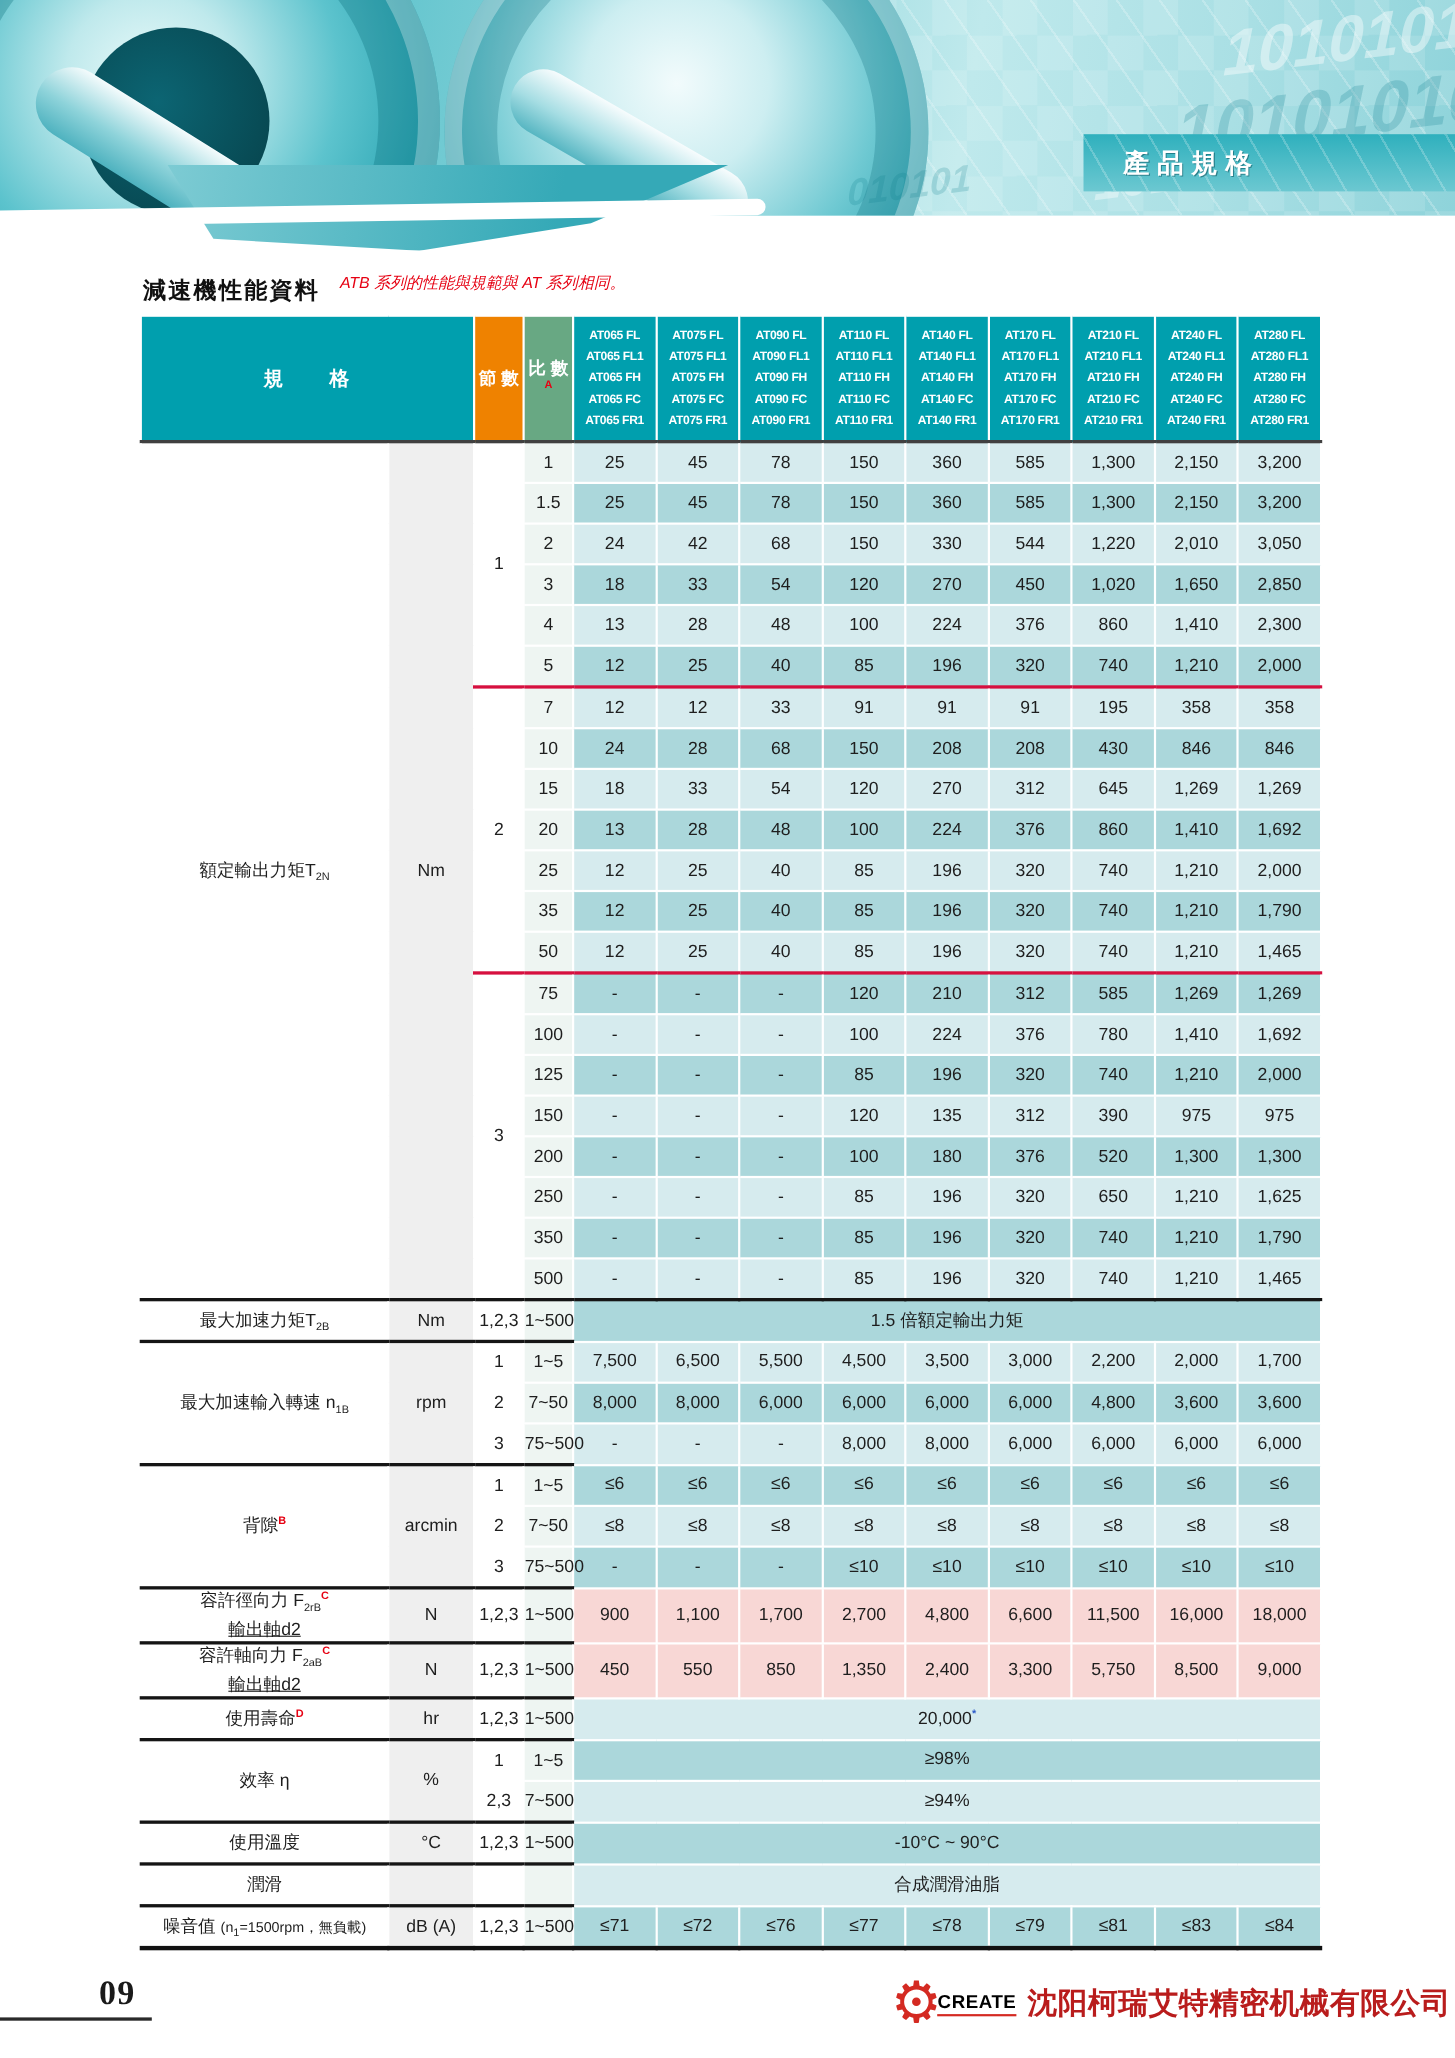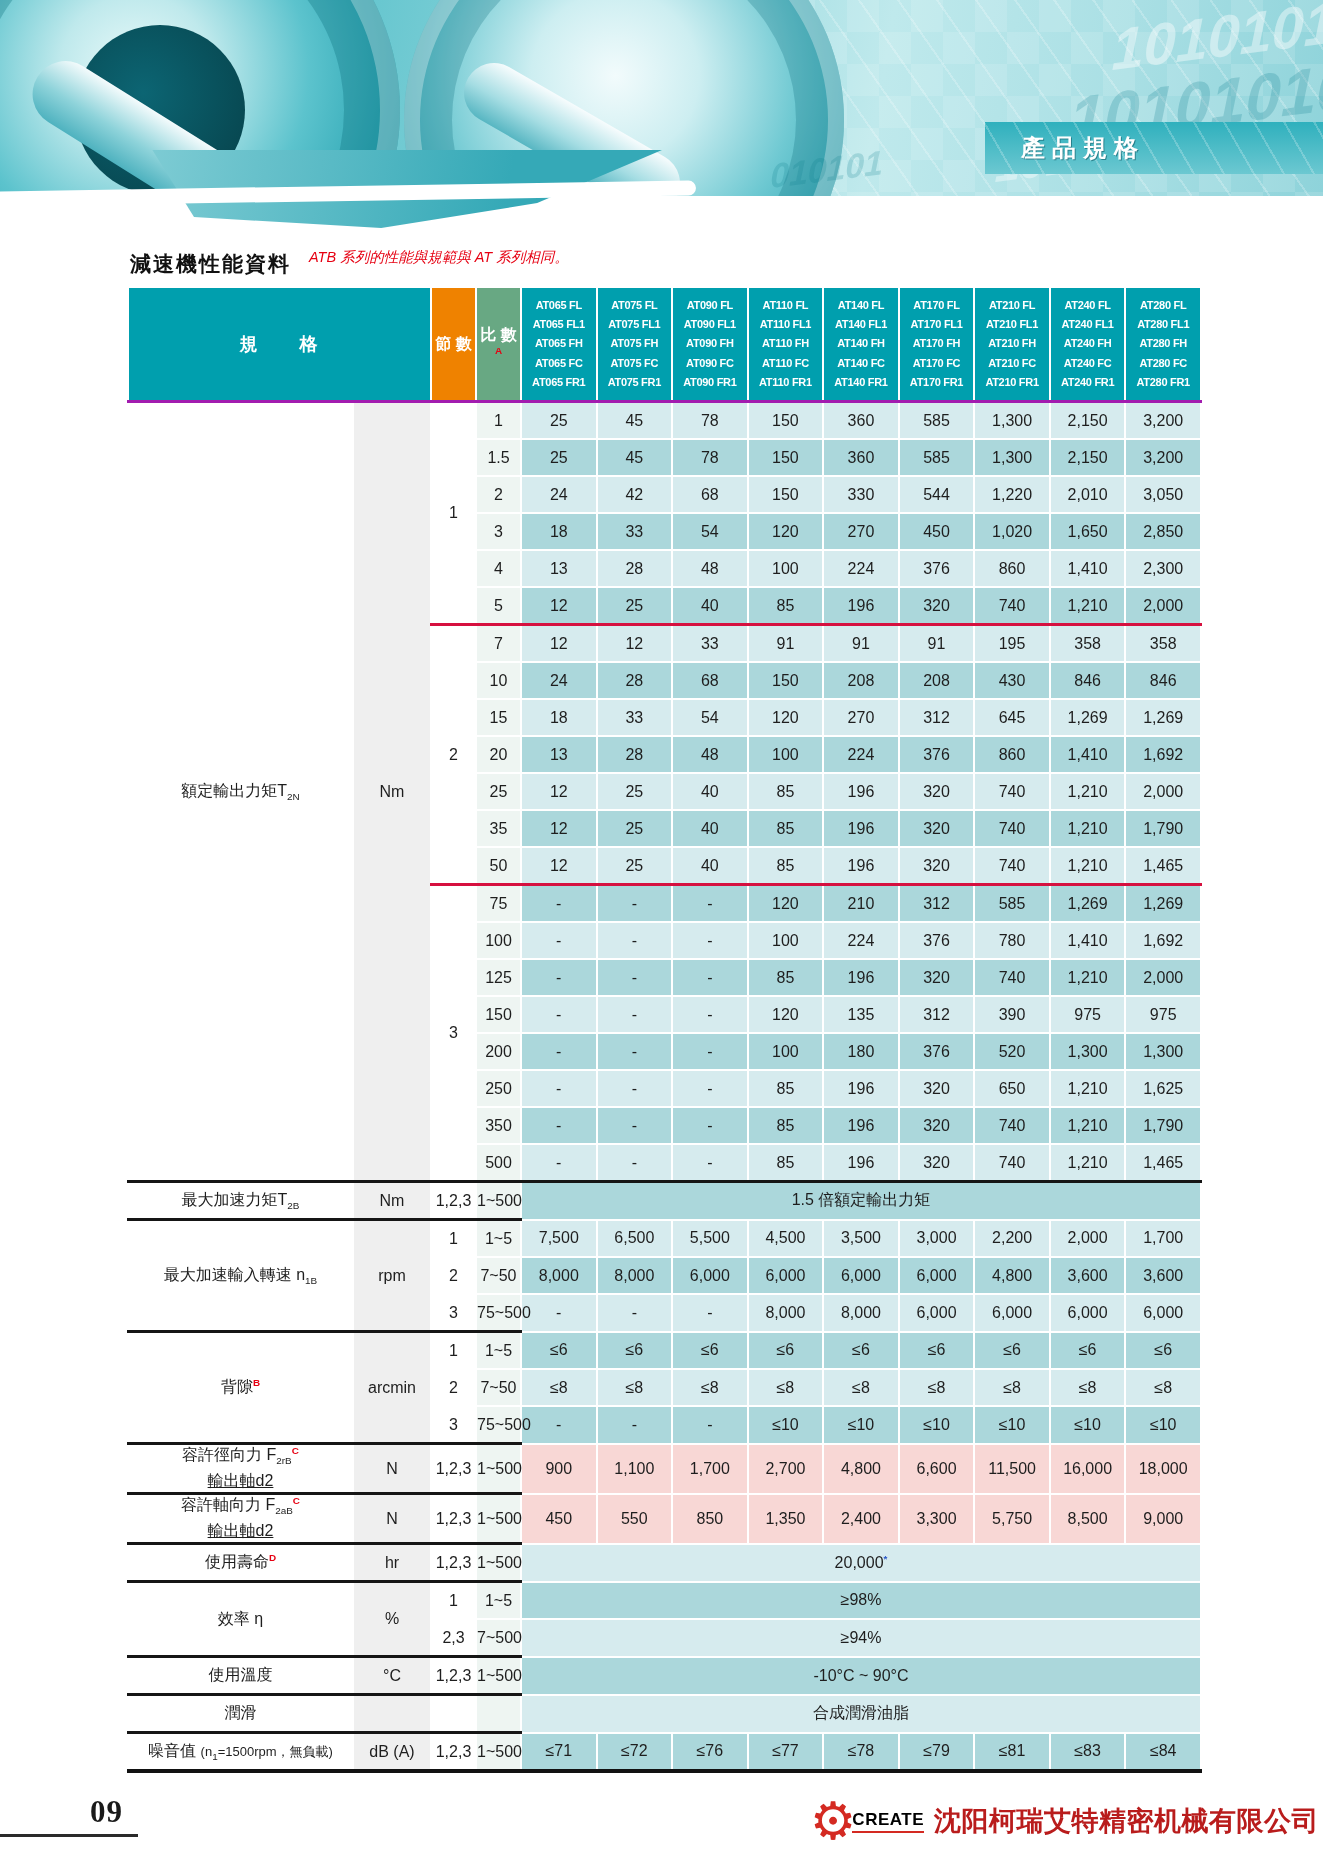--- a/index.html
+++ b/index.html
@@ -52,21 +52,21 @@
   .section-head{position:absolute;left:130px;top:248px;display:flex;align-items:center;white-space:nowrap;}
   .section-head h2{margin:0;font-size:21px;font-weight:bold;letter-spacing:2px;color:#111;}
   .section-head .note{margin-left:18px;margin-bottom:13px;font-size:14.5px;color:var(--red-note,#e60012);font-style:italic;}
 
   
   #spec-table{position:absolute;left:127px;top:286px;width:1075px;table-layout:fixed;
     border-collapse:collapse;border-top:2px solid #3a3a3a;border-bottom:4px solid #111;
     border-left:1.5px solid #777;}
   #spec-table th,#spec-table td{border:2px solid #fff;padding:0;text-align:center;vertical-align:middle;}
   #spec-table thead th{background:var(--teal,#009fae);color:#fff;font-weight:bold;height:112px;
-    border-bottom:3px solid #a21caf;}
+    border-bottom:3px solid #404040;}
   th.th-spec{font-size:18px;letter-spacing:2px;}
   th.th-stage{background:var(--orange,#ef8200) !important;font-size:16px;}
   th.th-ratio{background:var(--green,#68a883) !important;font-size:16px;}
   th.th-model{font-size:11px;line-height:19.2px;letter-spacing:-0.3px;font-weight:bold;padding:2px 0;}
   #spec-table td{height:35px;font-size:16px;color:#1e1e1e;}
   td.lbl{text-align:left;padding-left:10px;background:#fff;font-size:16px;color:#111;}
   td.lbl .line2{font-size:16px;margin-top:5px;text-decoration:underline;}
   td.unit{background:var(--unit-bg,#efefef);font-size:16px;}
   td.stage{background:#fff;font-size:16px;}
   td.ratio{background:var(--ratio-bg,#eef5f2);font-size:15px;}

